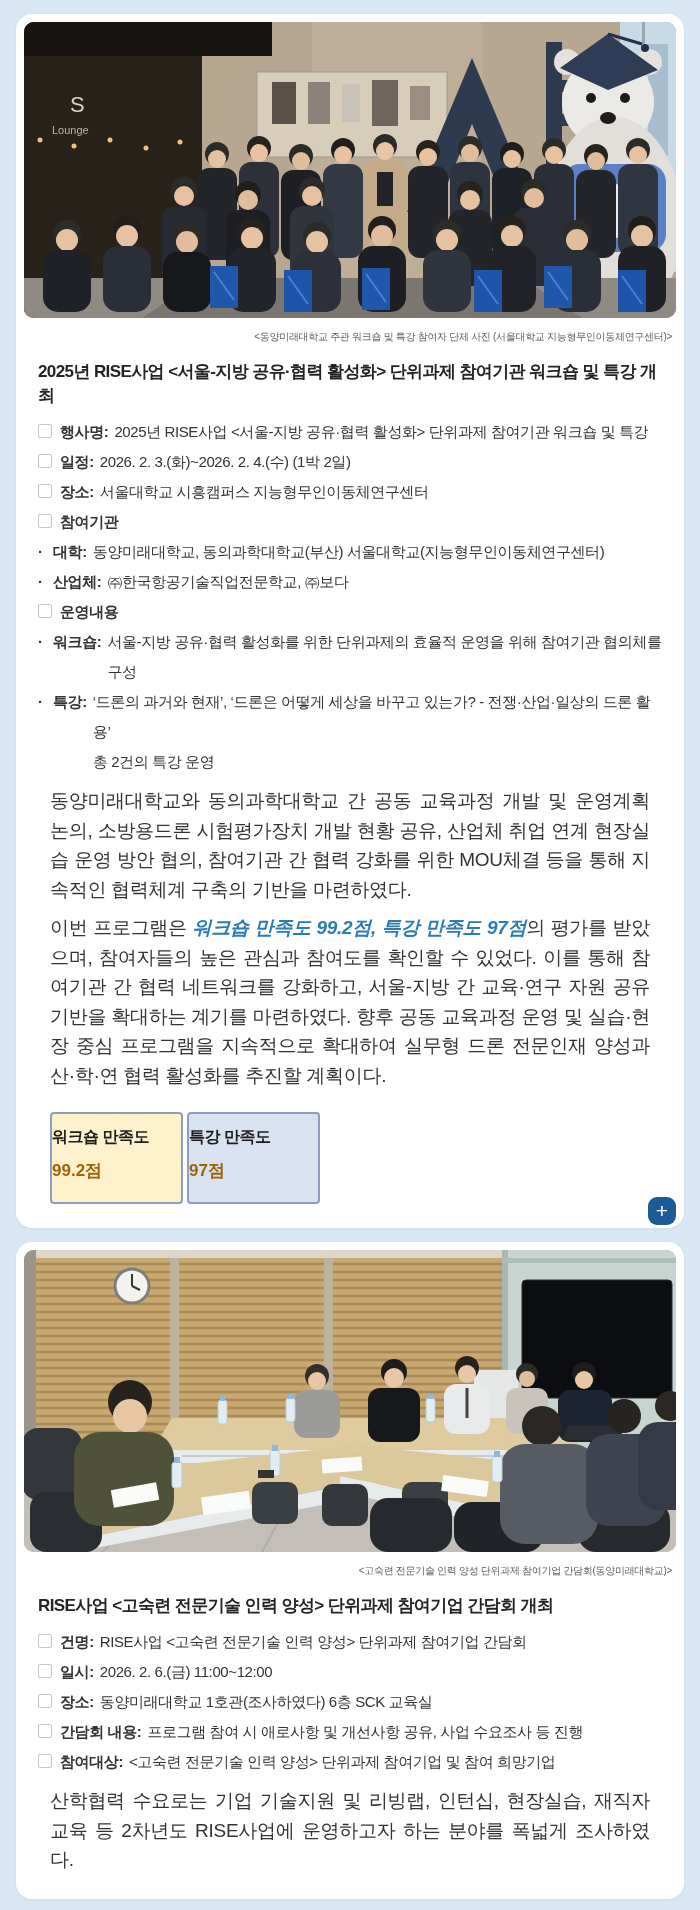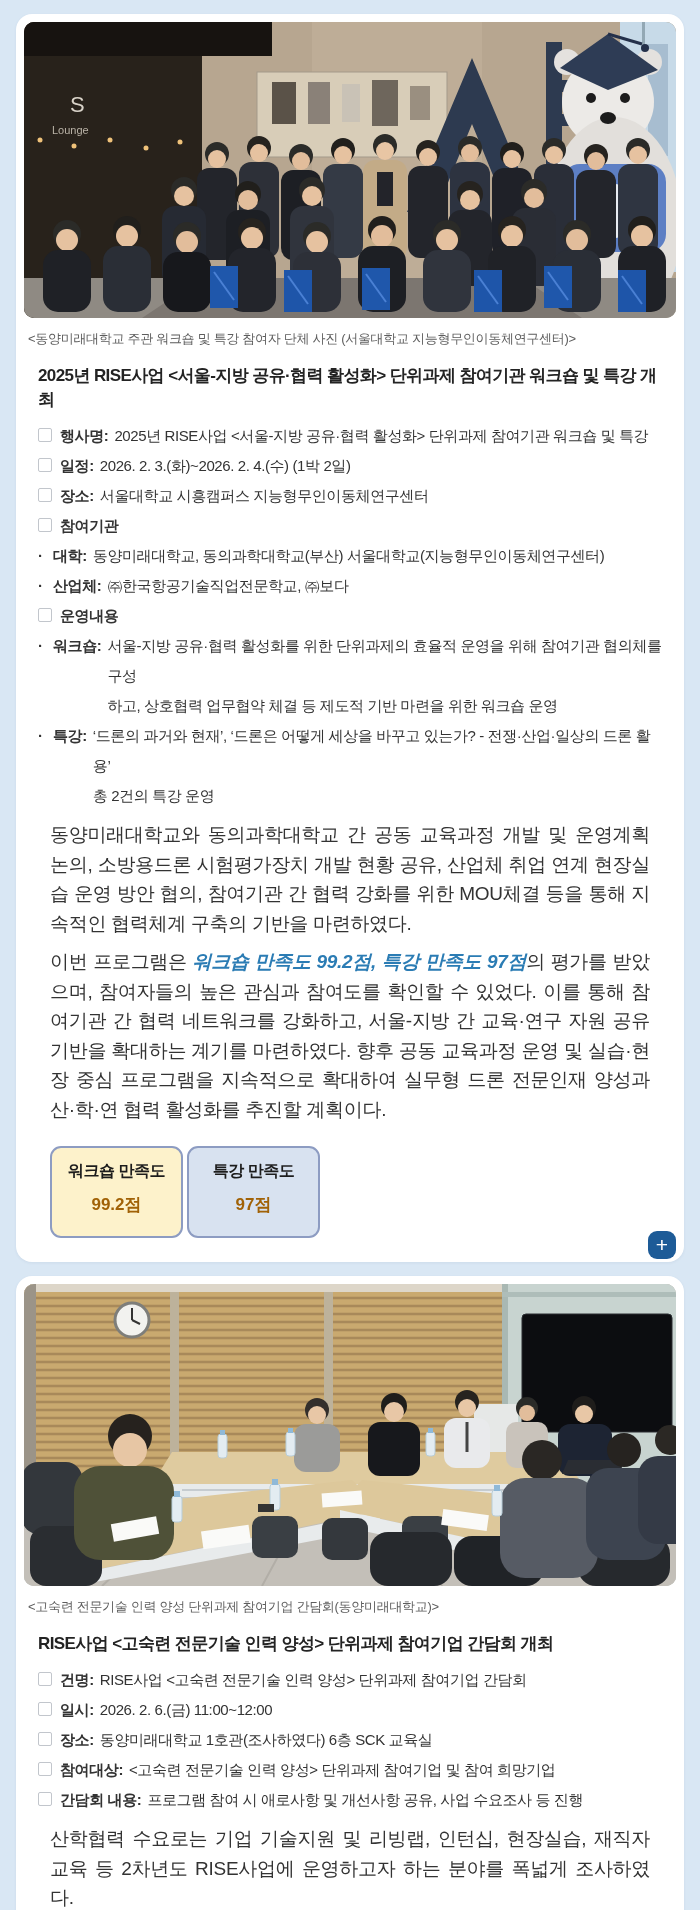--- a/index.html
+++ b/index.html
@@ -2,34 +2,34 @@
 <html><head>
 <meta charset="utf-8">
 <style>
   html,body{margin:0;padding:0;}
   body{width:700px;background:#d9e7f4;font-family:"Liberation Sans","DejaVu Sans",sans-serif;}
   .wrap{padding:14px 16px 8px;}
   .card{background:#fff;border-radius:16px;position:relative;padding:8px 8px 24px;box-sizing:border-box;margin-bottom:14px;box-shadow:0 1px 3px rgba(60,90,130,.08);}
   .photo{height:296px;border-radius:10px;overflow:hidden;background:#9aa;}
   .photo svg{display:block;width:100%;height:100%;}
   .photo.ph2{height:302px;}
-  .caption{margin:12px 4px 2px;text-align:left;font-size:13px;color:#5d5d5d;letter-spacing:-0.3px;}
+  .caption{margin:12px 4px 2px;text-align:right;font-size:10px;color:#5d5d5d;letter-spacing:-0.3px;}
   .content{padding:0 14px;}
   .title{margin:16px 0 9px;font-size:17px;font-weight:bold;color:#232323;letter-spacing:-0.6px;line-height:24px;}
   .info{display:flex;align-items:flex-start;font-size:15px;line-height:30px;color:#333;letter-spacing:-0.4px;justify-content:center;}
   .b{flex:0 0 22px;}
   .cb{display:inline-block;width:12px;height:12px;border:1.5px solid #c2c6cc;border-radius:2px;vertical-align:-1px;}
   .dotb{flex:0 0 15px;font-weight:bold;}
   .lead{font-weight:bold;white-space:nowrap;margin-right:6px;}
   .txt{flex:1;}
   .cont{display:block;}
   .para{margin:9px 12px 0;font-size:19px;line-height:29.5px;color:#333;text-align:justify;letter-spacing:-0.3px;}
   .hl{font-weight:bold;font-style:italic;}
   .scores{margin:22px 0 0 12px;display:flex;gap:4px;}
-  .sbox{width:133px;height:92px;border:2px solid #8d9cc2;border-radius:11px;box-sizing:border-box;text-align:center;}
+  .sbox{width:133px;height:92px;border:2px solid #8d9cc2;border-radius:4px;box-sizing:border-box;}
   .sbox .sl{margin-top:13px;font-size:16px;font-weight:bold;color:#1c1c1c;letter-spacing:-0.5px;}
   .sbox .sv{margin-top:11px;font-size:17px;font-weight:bold;color:#a16207;}
   .sbox1{background:#fdf2cb;}
   .sbox2{background:#d8e2f0;}
   .plus{position:absolute;right:8px;bottom:3px;width:28px;height:28px;border:none;border-radius:9px;background:#1d5b97;color:#fff;font-size:21px;line-height:26px;text-align:center;padding:0;cursor:pointer;font-family:inherit;}
 </style>
 </head>
 <body>
 
 <div class="wrap">
@@ -294,21 +294,21 @@
         <span class="txt">㈜한국항공기술직업전문학교, ㈜보다</span>
       </div>
       <div class="info">
         <span class="b"><span class="cb"></span></span>
         <span class="lead">운영내용</span>
         <span class="txt"></span>
       </div>
       <div class="info">
         <span class="dotb">·</span>
         <span class="lead">워크숍:</span>
-        <span class="txt"><span>서울-지방 공유·협력 활성화를 위한 단위과제의 효율적 운영을 위해 참여기관 협의체를 구성</span><span class="cont">하고, 상호협력 업무협약 체결 등 제도적 기반 마련을 위한 워크숍 운영</span></span>
+        <span class="txt"><span>서울-지방 공유·협력 활성화를 위한 단위과제의 효율적 운영을 위해 참여기관 협의체를 구성</span></span>
       </div>
       <div class="info">
         <span class="dotb">·</span>
         <span class="lead">특강:</span>
         <span class="txt"><span>‘드론의 과거와 현재’, ‘드론은 어떻게 세상을 바꾸고 있는가? - 전쟁·산업·일상의 드론 활용’</span><span class="cont">총 2건의 특강 운영</span></span>
       </div>
 
       <p class="para">동양미래대학교와 동의과학대학교 간 공동 교육과정 개발 및 운영계획 논의, 소방용드론 시험평가장치 개발 현황 공유, 산업체 취업 연계 현장실습 운영 방안 협의, 참여기관 간 협력 강화를 위한 MOU체결 등을 통해 지속적인 협력체계 구축의 기반을 마련하였다.</p>
       <p class="para"><span>이번 프로그램은 </span><span class="hl" style="color:#2b7cb4">워크숍 만족도 99.2점, 특강 만족도 97점</span><span>의 평가를 받았으며, 참여자들의 높은 관심과 참여도를 확인할 수 있었다. 이를 통해 참여기관 간 협력 네트워크를 강화하고, 서울-지방 간 교육·연구 자원 공유 기반을 확대하는 계기를 마련하였다. 향후 공동 교육과정 운영 및 실습·현장 중심 프로그램을 지속적으로 확대하여 실무형 드론 전문인재 양성과 산·학·연 협력 활성화를 추진할 계획이다.</span></p>
 
@@ -474,28 +474,28 @@
         <span class="lead">일시:</span>
         <span class="txt">2026. 2. 6.(금) 11:00~12:00</span>
       </div>
       <div class="info">
         <span class="b"><span class="cb"></span></span>
         <span class="lead">장소:</span>
         <span class="txt">동양미래대학교 1호관(조사하였다) 6층 SCK 교육실</span>
       </div>
       <div class="info">
         <span class="b"><span class="cb"></span></span>
+        <span class="lead">간담회 내용:</span>
+        <span class="txt">프로그램 참여 시 애로사항 및 개선사항 공유, 사업 수요조사 등 진행</span>
+      </div>
+      <div class="info">
+        <span class="b"><span class="cb"></span></span>
         <span class="lead">참여대상:</span>
         <span class="txt">&lt;고숙련 전문기술 인력 양성&gt; 단위과제 참여기업 및 참여 희망기업</span>
       </div>
-      <div class="info">
-        <span class="b"><span class="cb"></span></span>
-        <span class="lead">간담회 내용:</span>
-        <span class="txt">프로그램 참여 시 애로사항 및 개선사항 공유, 사업 수요조사 등 진행</span>
-      </div>
 
       <p class="para">산학협력 수요로는 기업 기술지원 및 리빙랩, 인턴십, 현장실습, 재직자 교육 등 2차년도 RISE사업에 운영하고자 하는 분야를 폭넓게 조사하였다.</p>
 
     </div>
 
   </article>
 
 </div>
 
 </body></html>

